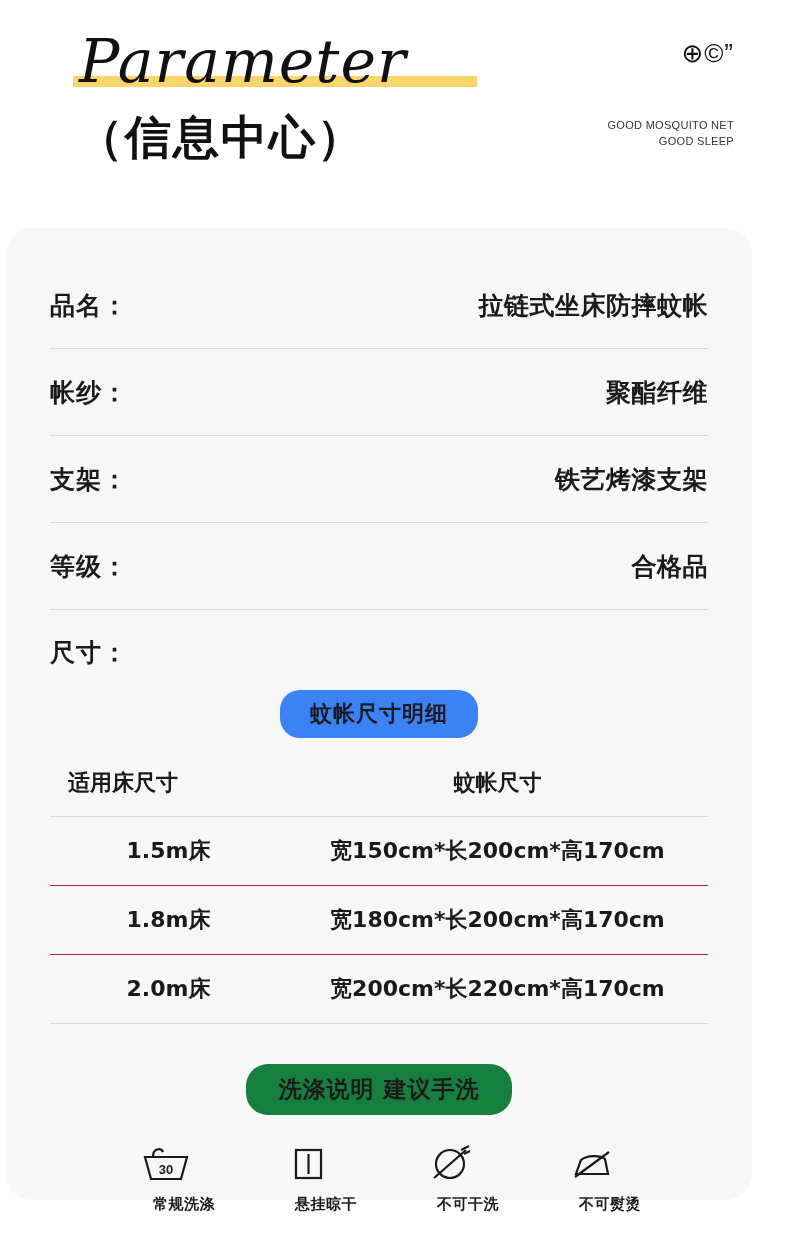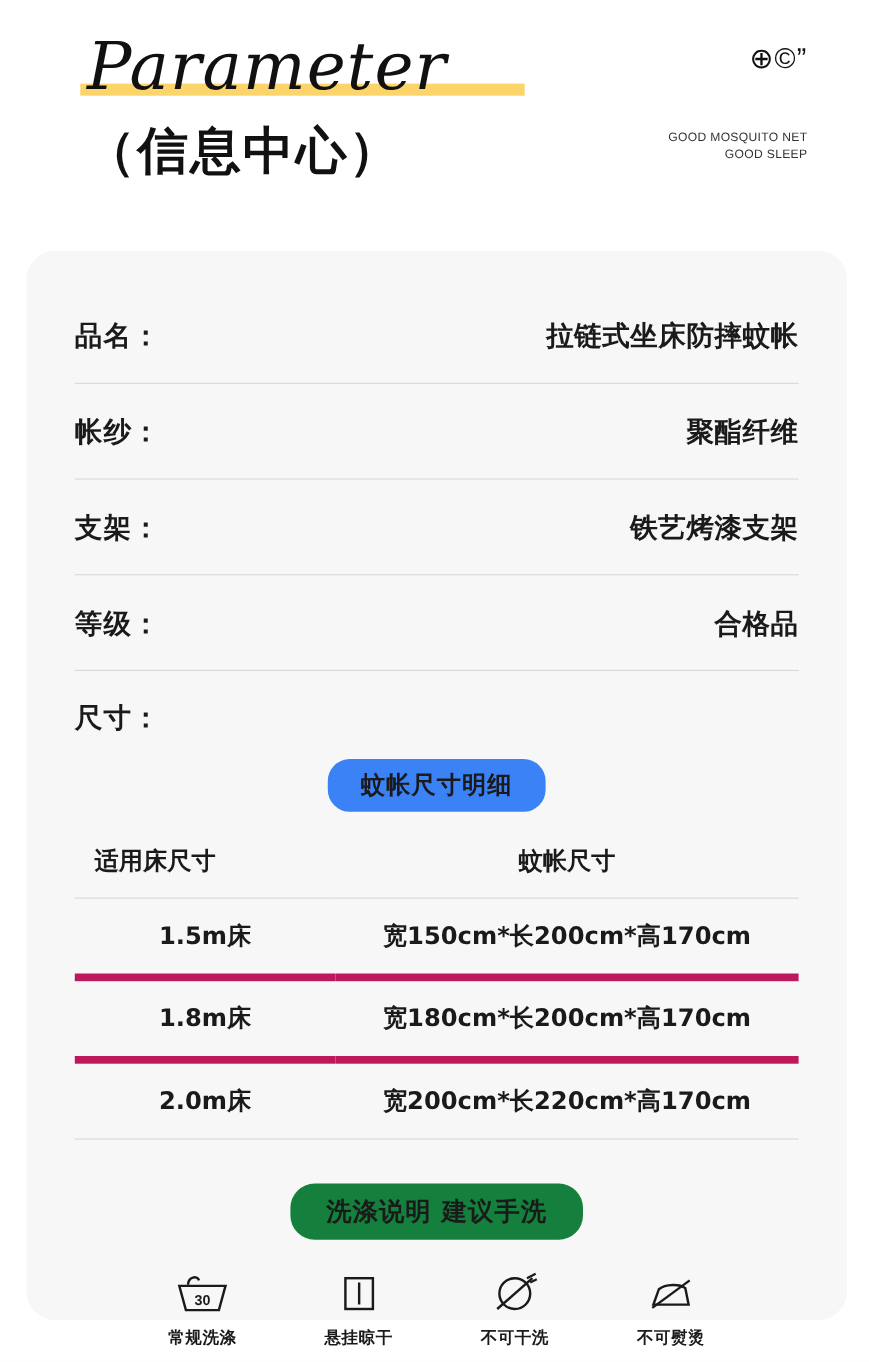--- a/index.html
+++ b/index.html
@@ -85,21 +85,21 @@
     line-height: 1.45;
     color: #333;
     letter-spacing: 0.3px;
     text-align: right;
     font-family: "Liberation Sans", sans-serif;
   }
 
   
   .card {
     position: absolute;
-    left: 24px;
+    left: 6px;
     top: 228px;
     width: 746px;
     height: 972px;
     background: #f7f7f7;
     border-radius: 26px;
     box-sizing: border-box;
     padding: 34px 44px 0 44px;
   }
 
   .spec-row {
@@ -162,21 +162,21 @@
     border-bottom: 1px solid #d8d8d8;
   }
   .size-table th.c1 { width: 36%; text-align: left; padding-left: 18px;}
   .size-table th.c2 { width: 64%; text-align: center; }
 
   .size-table td {
     font-size: 22px;
     font-weight: 700;
     color: #1a1a1a;
     padding: 19px 0;
-    border-bottom: 7px solid #be185d;
+    border-bottom: 1px solid #be185d;
     font-family: "DejaVu Sans", sans-serif;
   }
   .size-table td.c1 { text-align: center; width: 36%; }
   .size-table td.c2 { text-align: center; width: 64%; }
   .size-table tr:last-child td { border-bottom: 1px solid #d8d8d8; }
 
   
   .wash-pill-wrap {
     display: flex;
     justify-content: center;
@@ -194,21 +194,21 @@
   }
 
   .wash-icons {
     display: flex;
     justify-content: center;
     gap: 44px;
     margin-top: 26px;
   }
   .wash-item {
     width: 98px;
-    text-align: center;
+    text-align: right;
   }
   .wash-svg {
     height: 46px;
     display: flex;
     align-items: center;
     justify-content: center;
   }
   .wash-label {
     margin-top: 8px;
     font-size: 15px;

